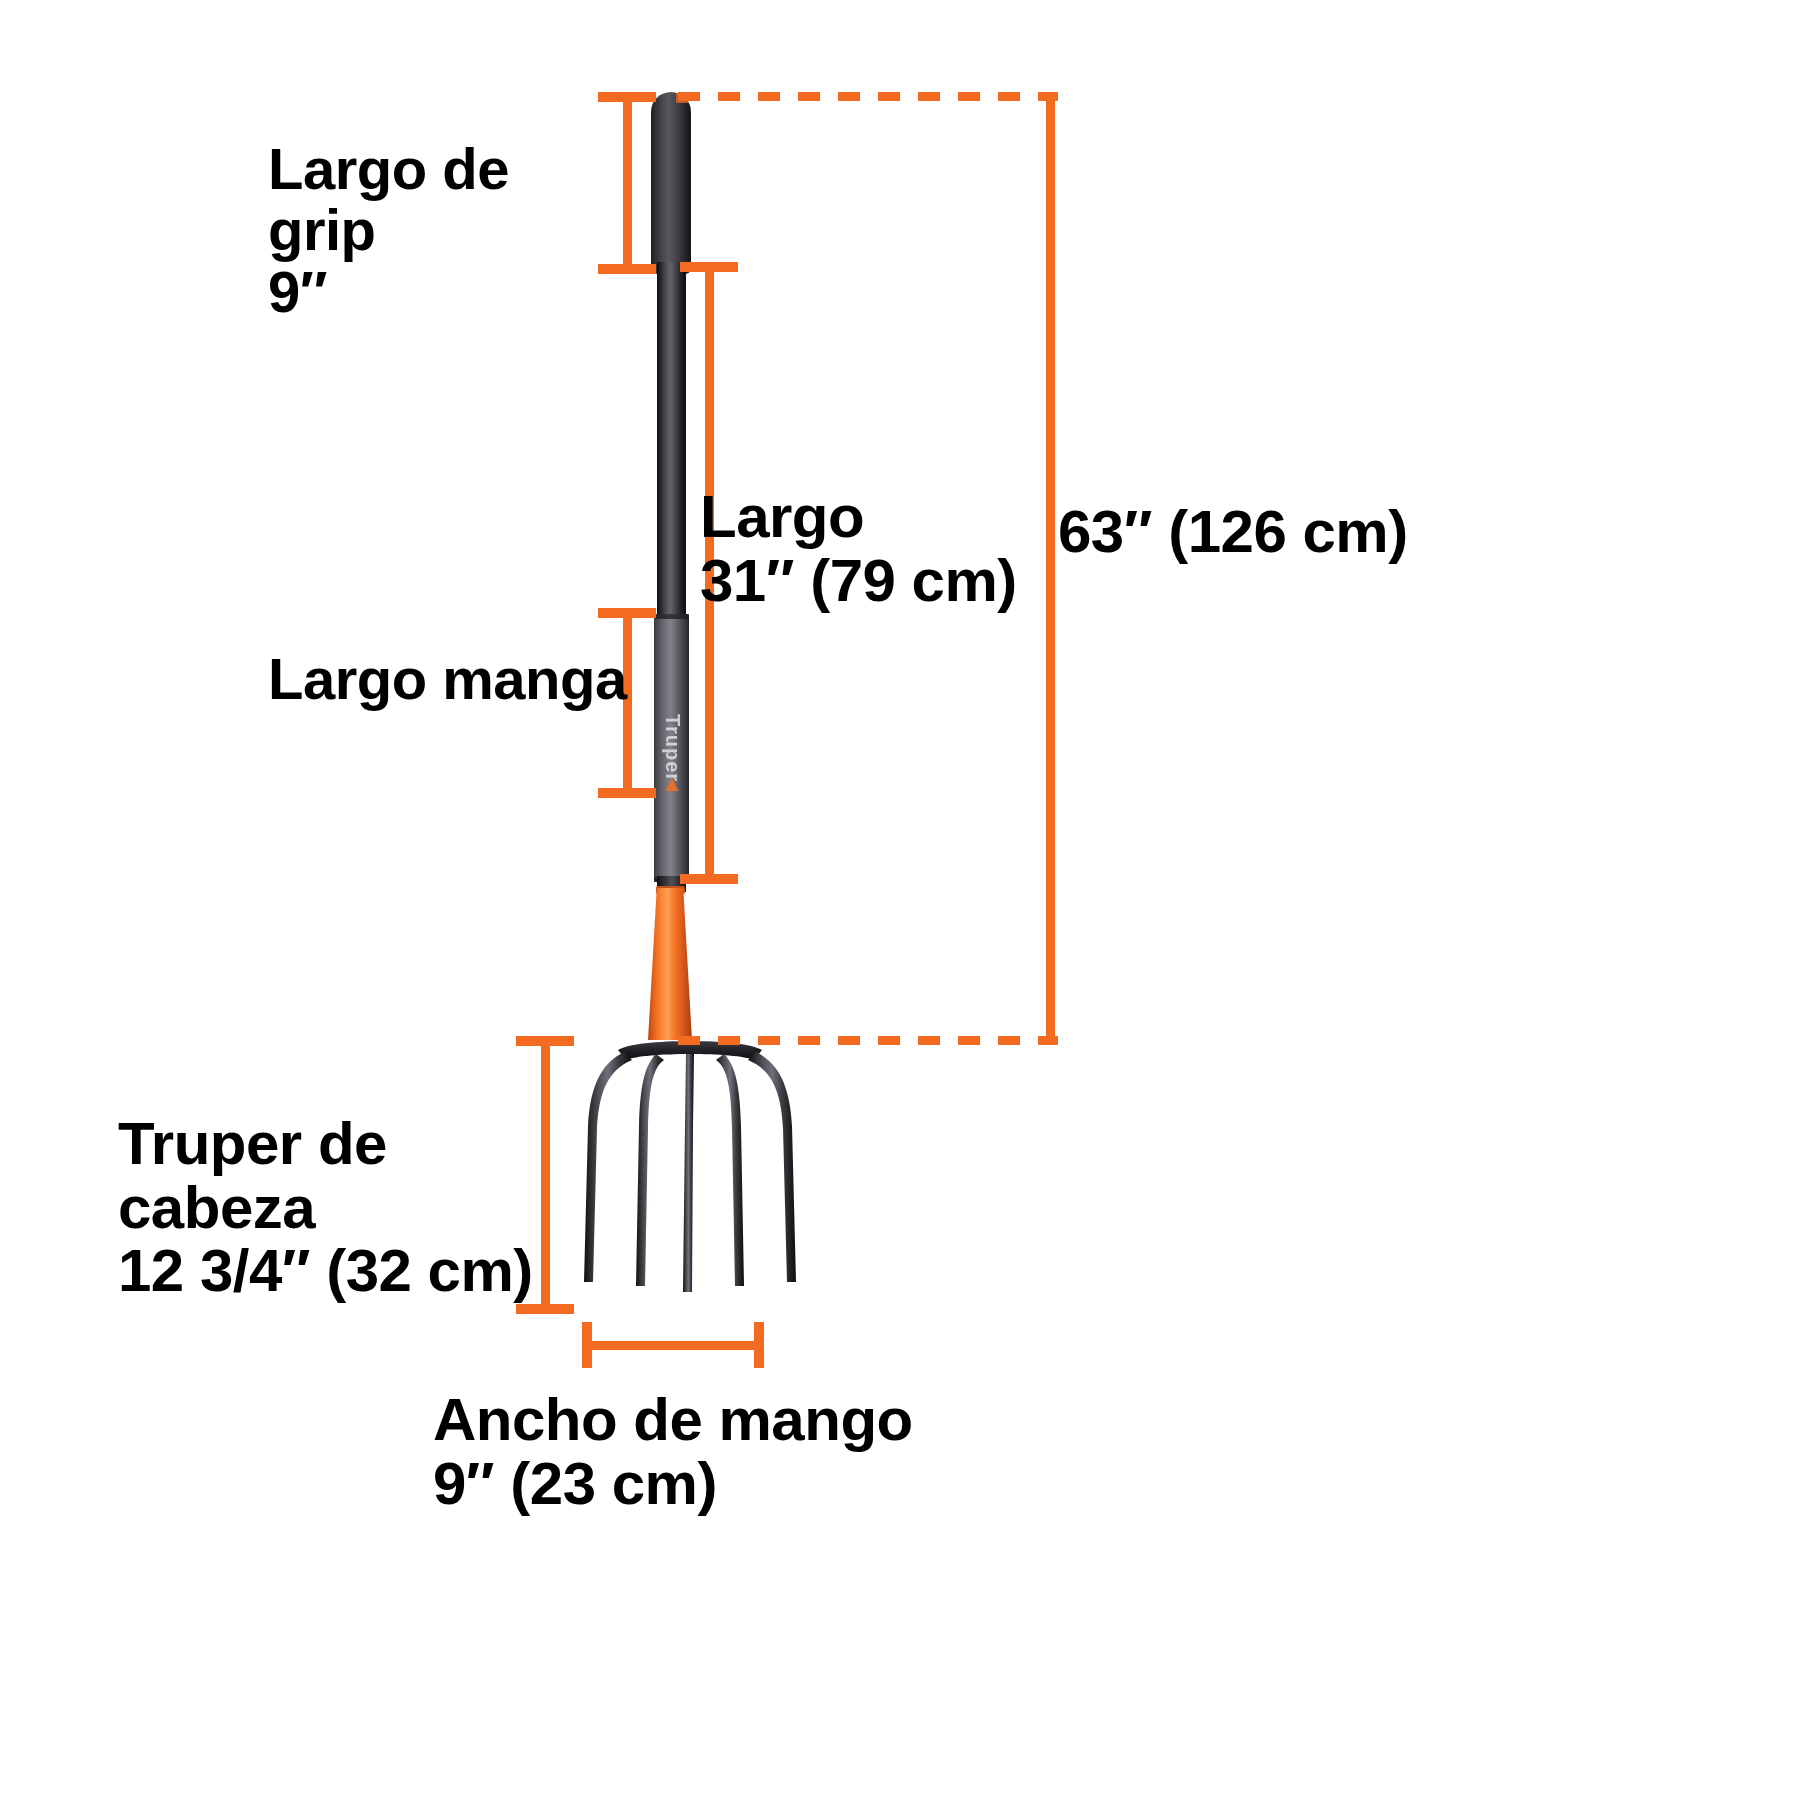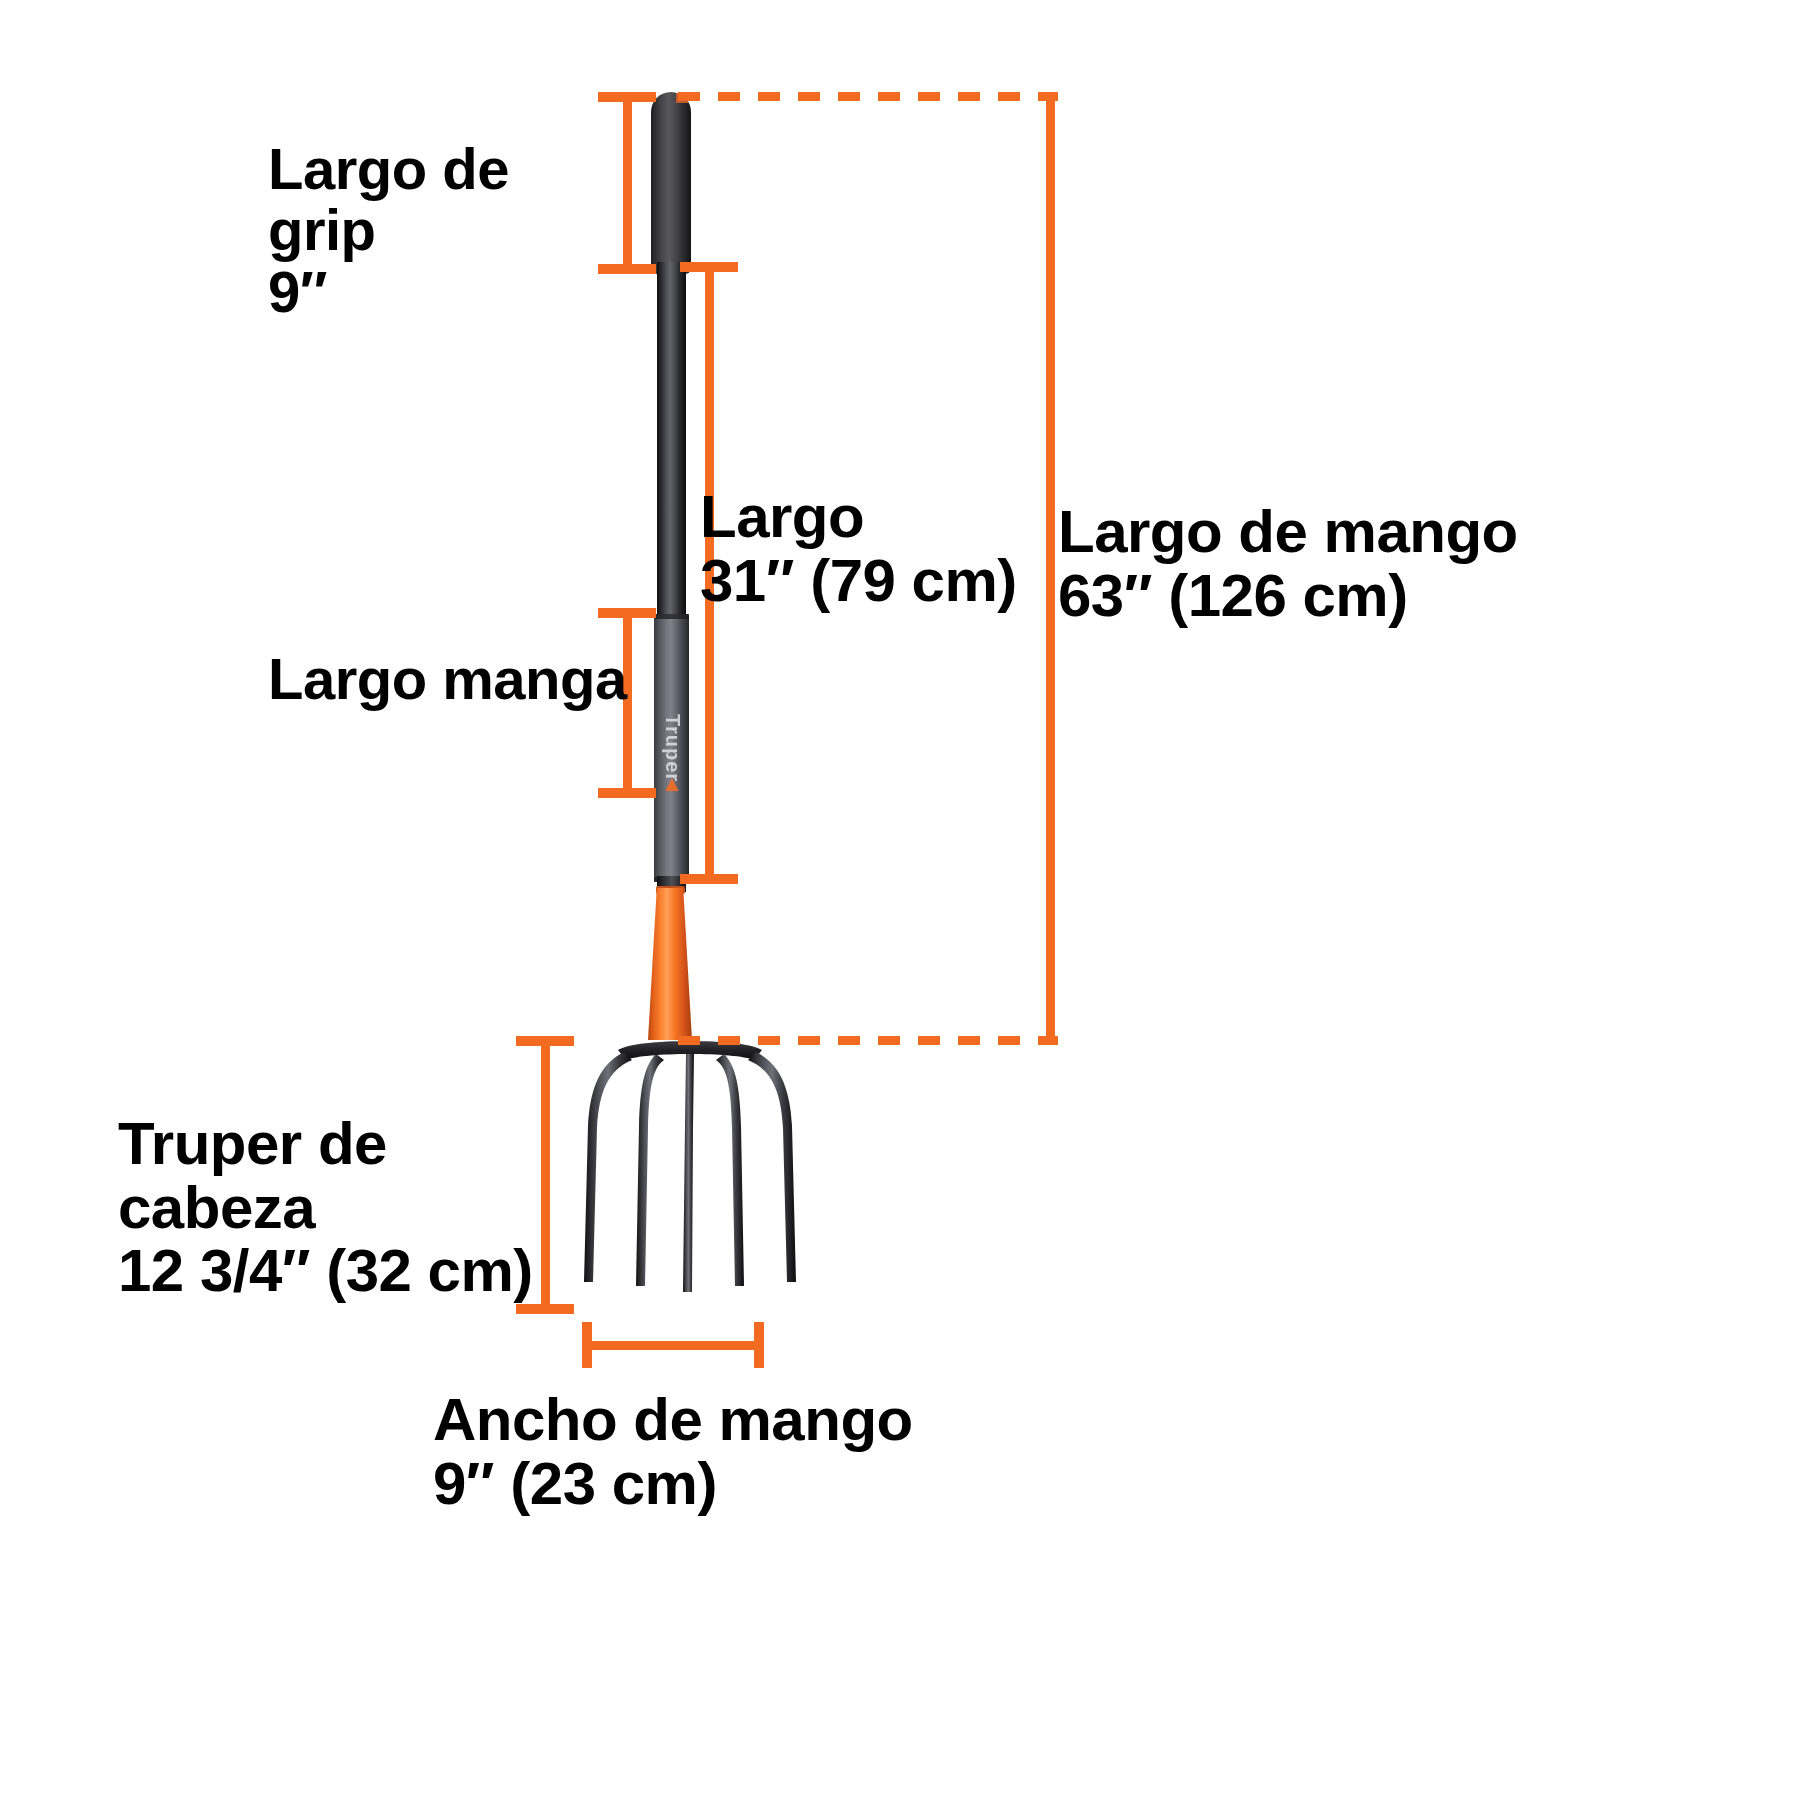--- a/index.html
+++ b/index.html
@@ -189,21 +189,20 @@
 
   <div class="label big" style="left:700px;top:485px;width:340px;">
     <span class="l1">Largo</span>
     <span class="l2">
       <span>31″</span>
       <span class="cm">(79 cm)</span>
     </span>
   </div>
 
   <div class="label big" style="left:1058px;top:500px;width:480px;">
-    <span class="l1">Largo de mango</span>
     <span class="l2">
       <span>63″</span>
       <span class="cm">(126 cm)</span>
     </span>
   </div>
 
   <div class="label big" style="left:118px;top:1112px;width:420px;">
     <span class="l1">Truper de cabeza</span>
     <span class="l2">
       <span>12 3/4″</span>

